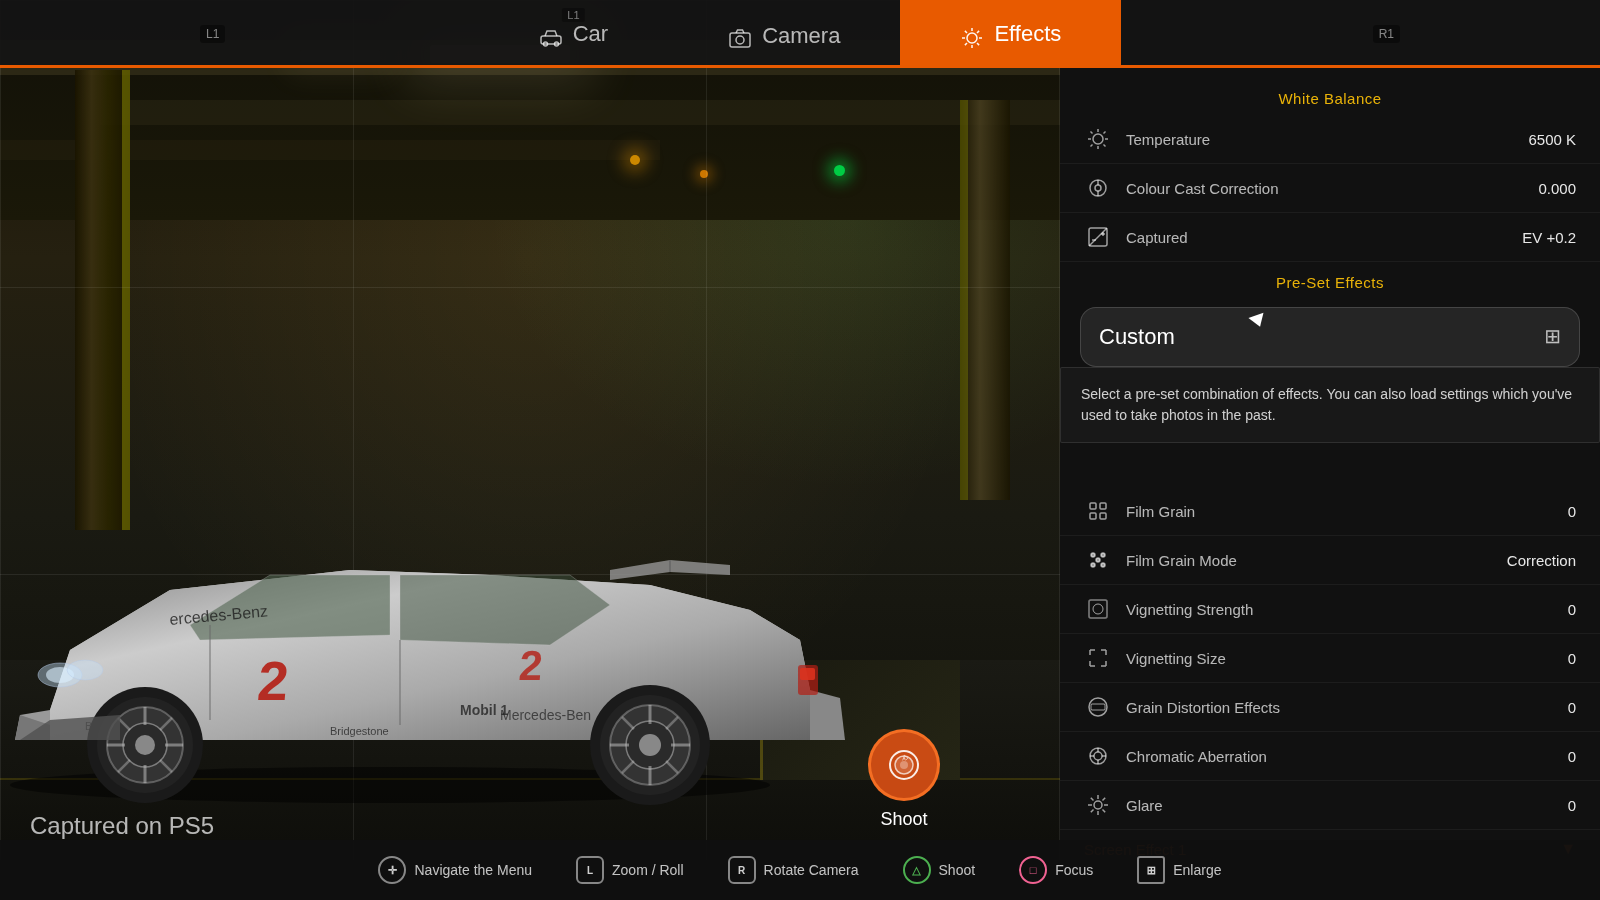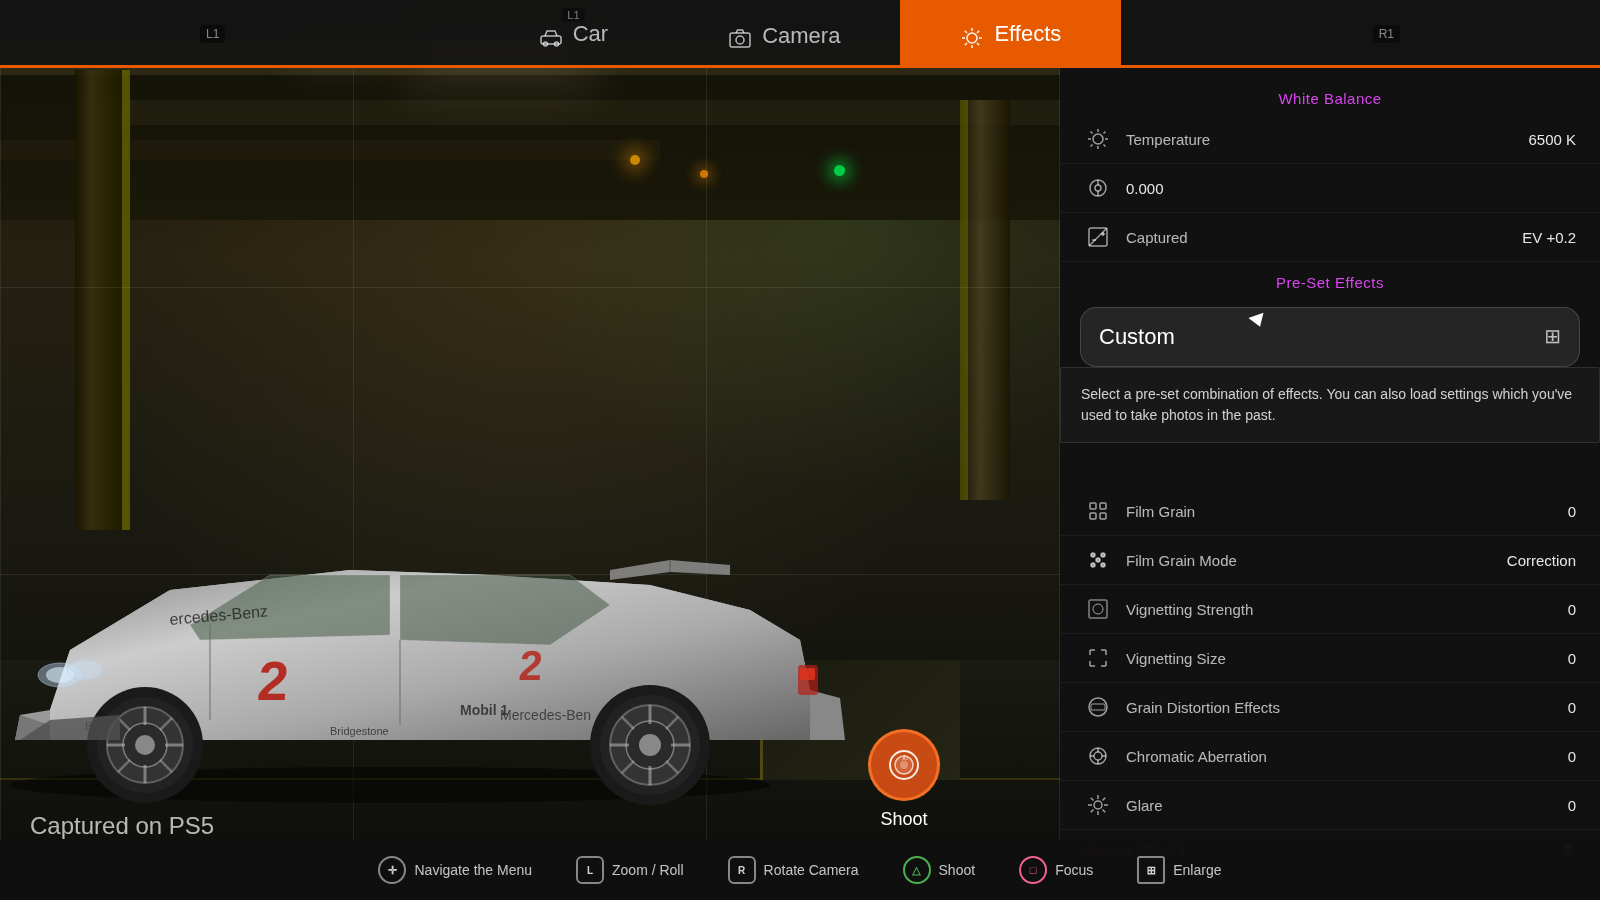--- a/index.html
+++ b/index.html
@@ -143,21 +143,21 @@
       padding-top: 68px;
       overflow-y: auto;
     }
 
     .panel-content {
       padding: 10px 0;
     }
 
     .section-header {
       text-align: center;
-      color: #d946ef;
+      color: #eab308;
       font-size: 15px;
       padding: 12px 0 8px;
       letter-spacing: 0.5px;
     }
 
     .setting-row {
       display: flex;
       align-items: center;
       padding: 10px 24px;
       min-height: 48px;
@@ -522,20 +522,21 @@
 
     <div class="setting-row">
       <div class="setting-icon">
         <svg viewBox="0 0 22 22">
           <circle cx="11" cy="11" r="8" stroke-width="1.5"></circle>
           <circle cx="11" cy="11" r="3" stroke-width="1.5"></circle>
           <line x1="11" y1="3" x2="11" y2="8" stroke-width="1.5"></line>
           <line x1="11" y1="14" x2="11" y2="19" stroke-width="1.5"></line>
         </svg>
       </div>
+      <span class="setting-label">Colour Cast Correction</span>
       <span class="setting-value">0.000</span>
     </div>
 
     <div class="setting-row">
       <div class="setting-icon">
         <svg viewBox="0 0 22 22">
           <rect x="2" y="2" width="18" height="18" rx="2" stroke-width="1.5"></rect>
           <line x1="2" y1="20" x2="20" y2="2" stroke-width="1.5"></line>
           <line x1="14" y1="8" x2="18" y2="8" stroke-width="1.5"></line>
           <line x1="16" y1="6" x2="16" y2="10" stroke-width="1.5"></line>

